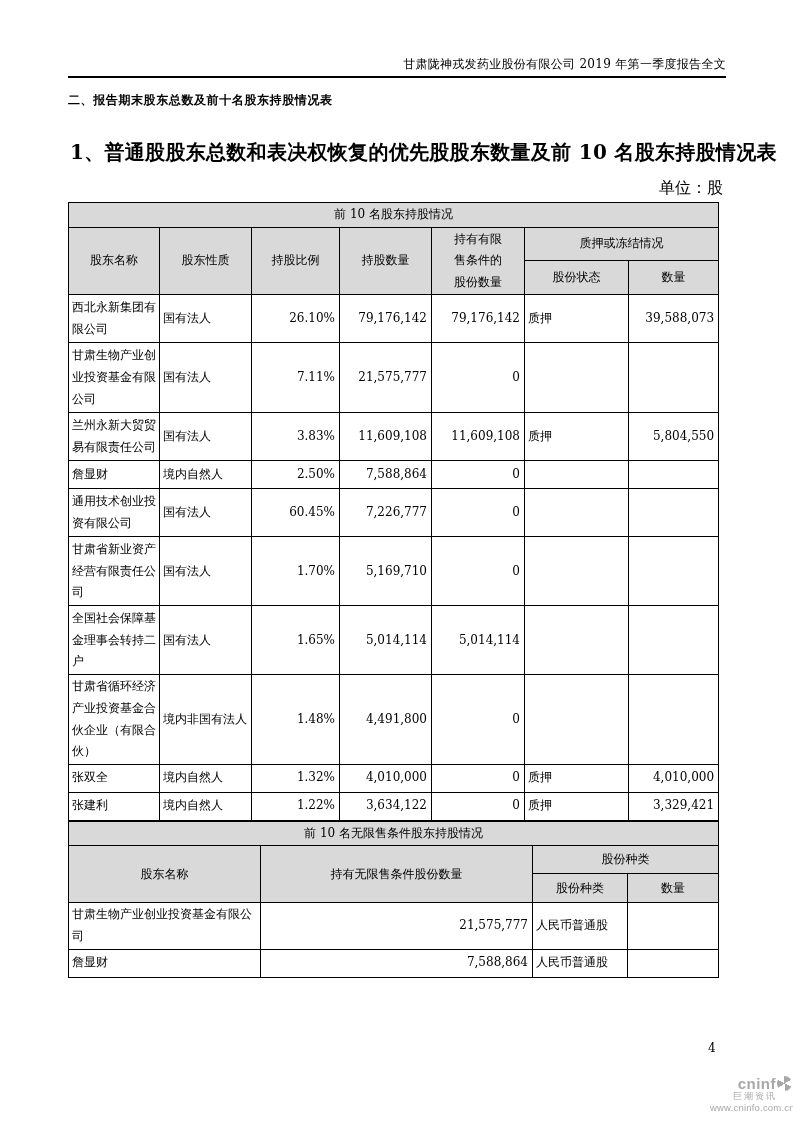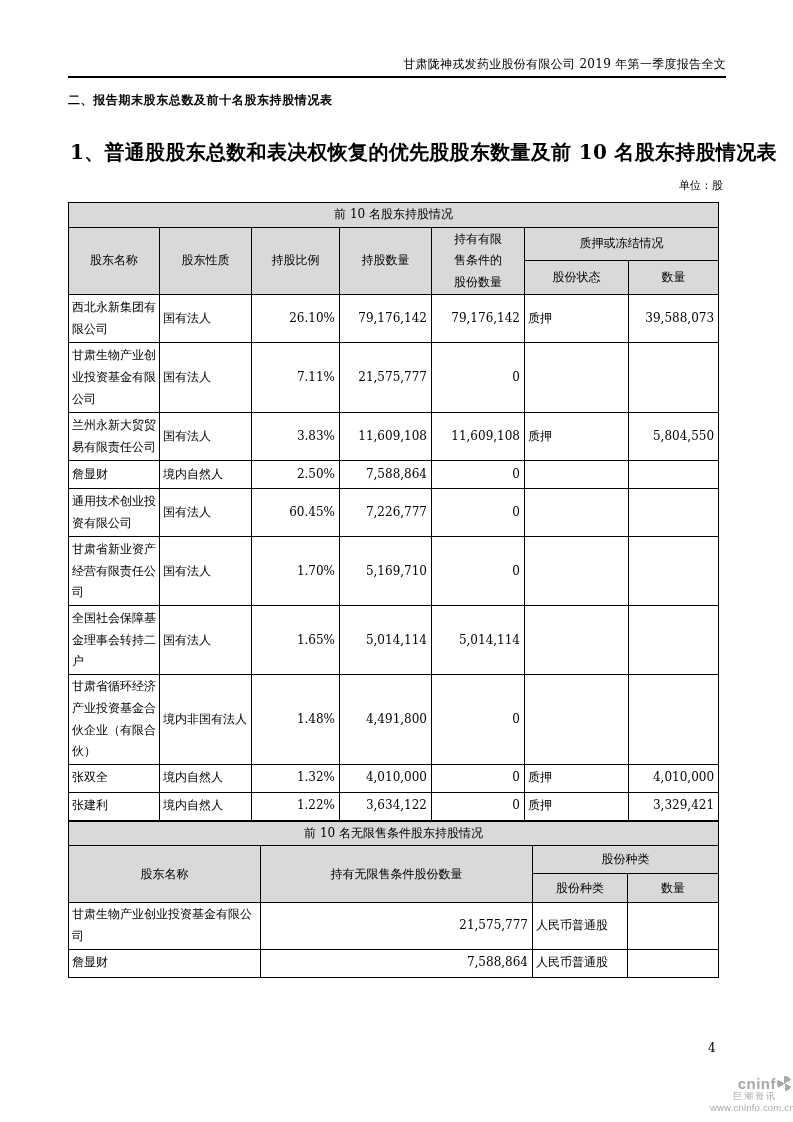--- a/index.html
+++ b/index.html
@@ -6,21 +6,21 @@
   html,body { background:#ffffff; }
   body { width:793px; height:1122px; position:relative; overflow:hidden;
          font-family:"DejaVu Serif","Liberation Serif",serif; color:#000; }
   .page { position:absolute; left:0; top:0; width:793px; height:1122px; background:#fff; }
 
   .doc-header { position:absolute; top:56px; right:67px; font-size:12px; letter-spacing:0.3px; }
   .header-rule { position:absolute; top:76px; left:68px; width:658px; height:2px; background:#000; }
 
   .h1 { position:absolute; top:92px; left:68px; font-size:12px; font-weight:bold; letter-spacing:0.6px; }
   .h2 { position:absolute; top:139px; left:70px; font-size:20px; font-weight:bold; letter-spacing:0.3px; }
-  .unit { position:absolute; top:178px; right:70px; font-size:11px; }
+  .unit { position:absolute; top:178px; right:70px; font-size:16px; }
 
   .tables { position:absolute; top:202px; left:68px; width:650px; }
   table { border-collapse:collapse; table-layout:fixed; width:650px; font-size:12px; }
   td { border:1px solid #000; vertical-align:middle; line-height:1.8;
        word-break:break-all; overflow:hidden; }
   .gray { background:#d9d9d9; }
   .left   { text-align:left;   padding:1px 3px; }
   .right  { text-align:right;  padding:1px 4px; }
   .center { text-align:center; padding:1px 18px; }
   .sect   { font-size:12px; }

